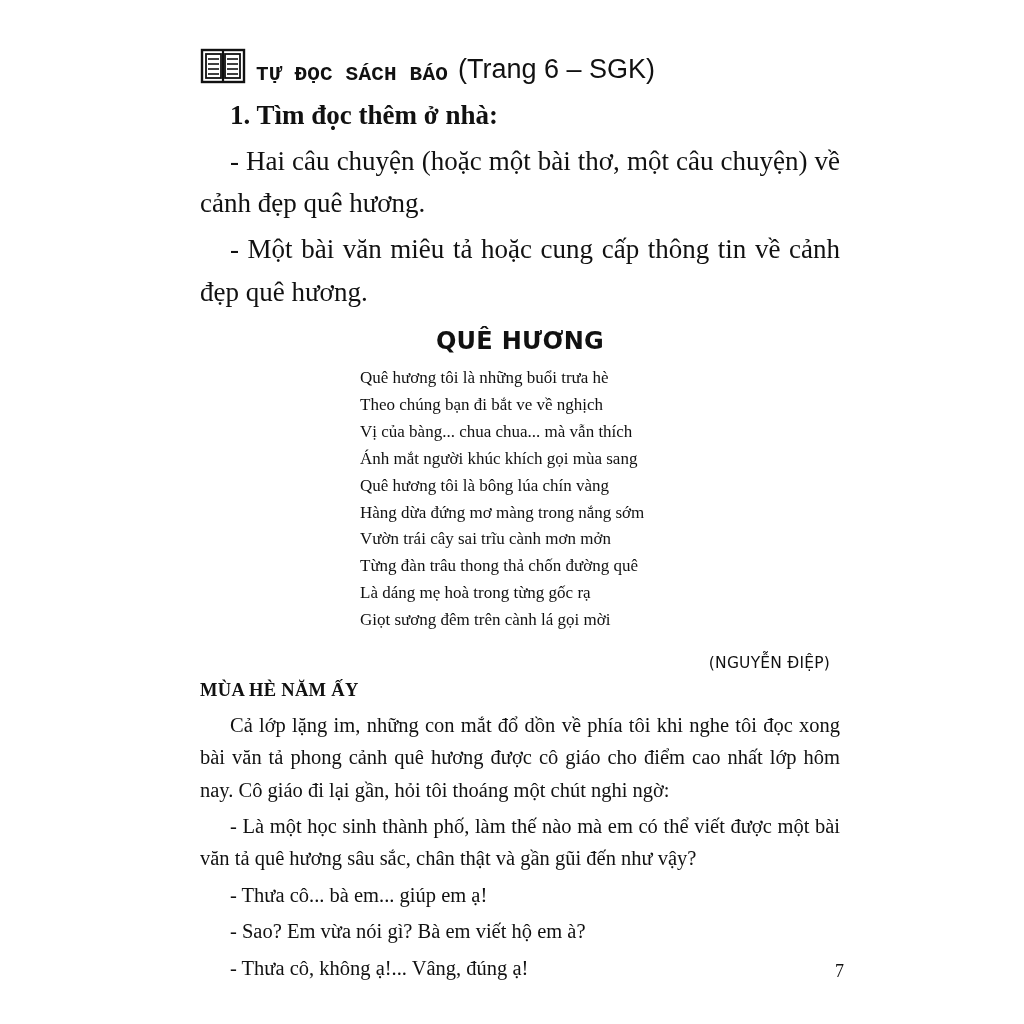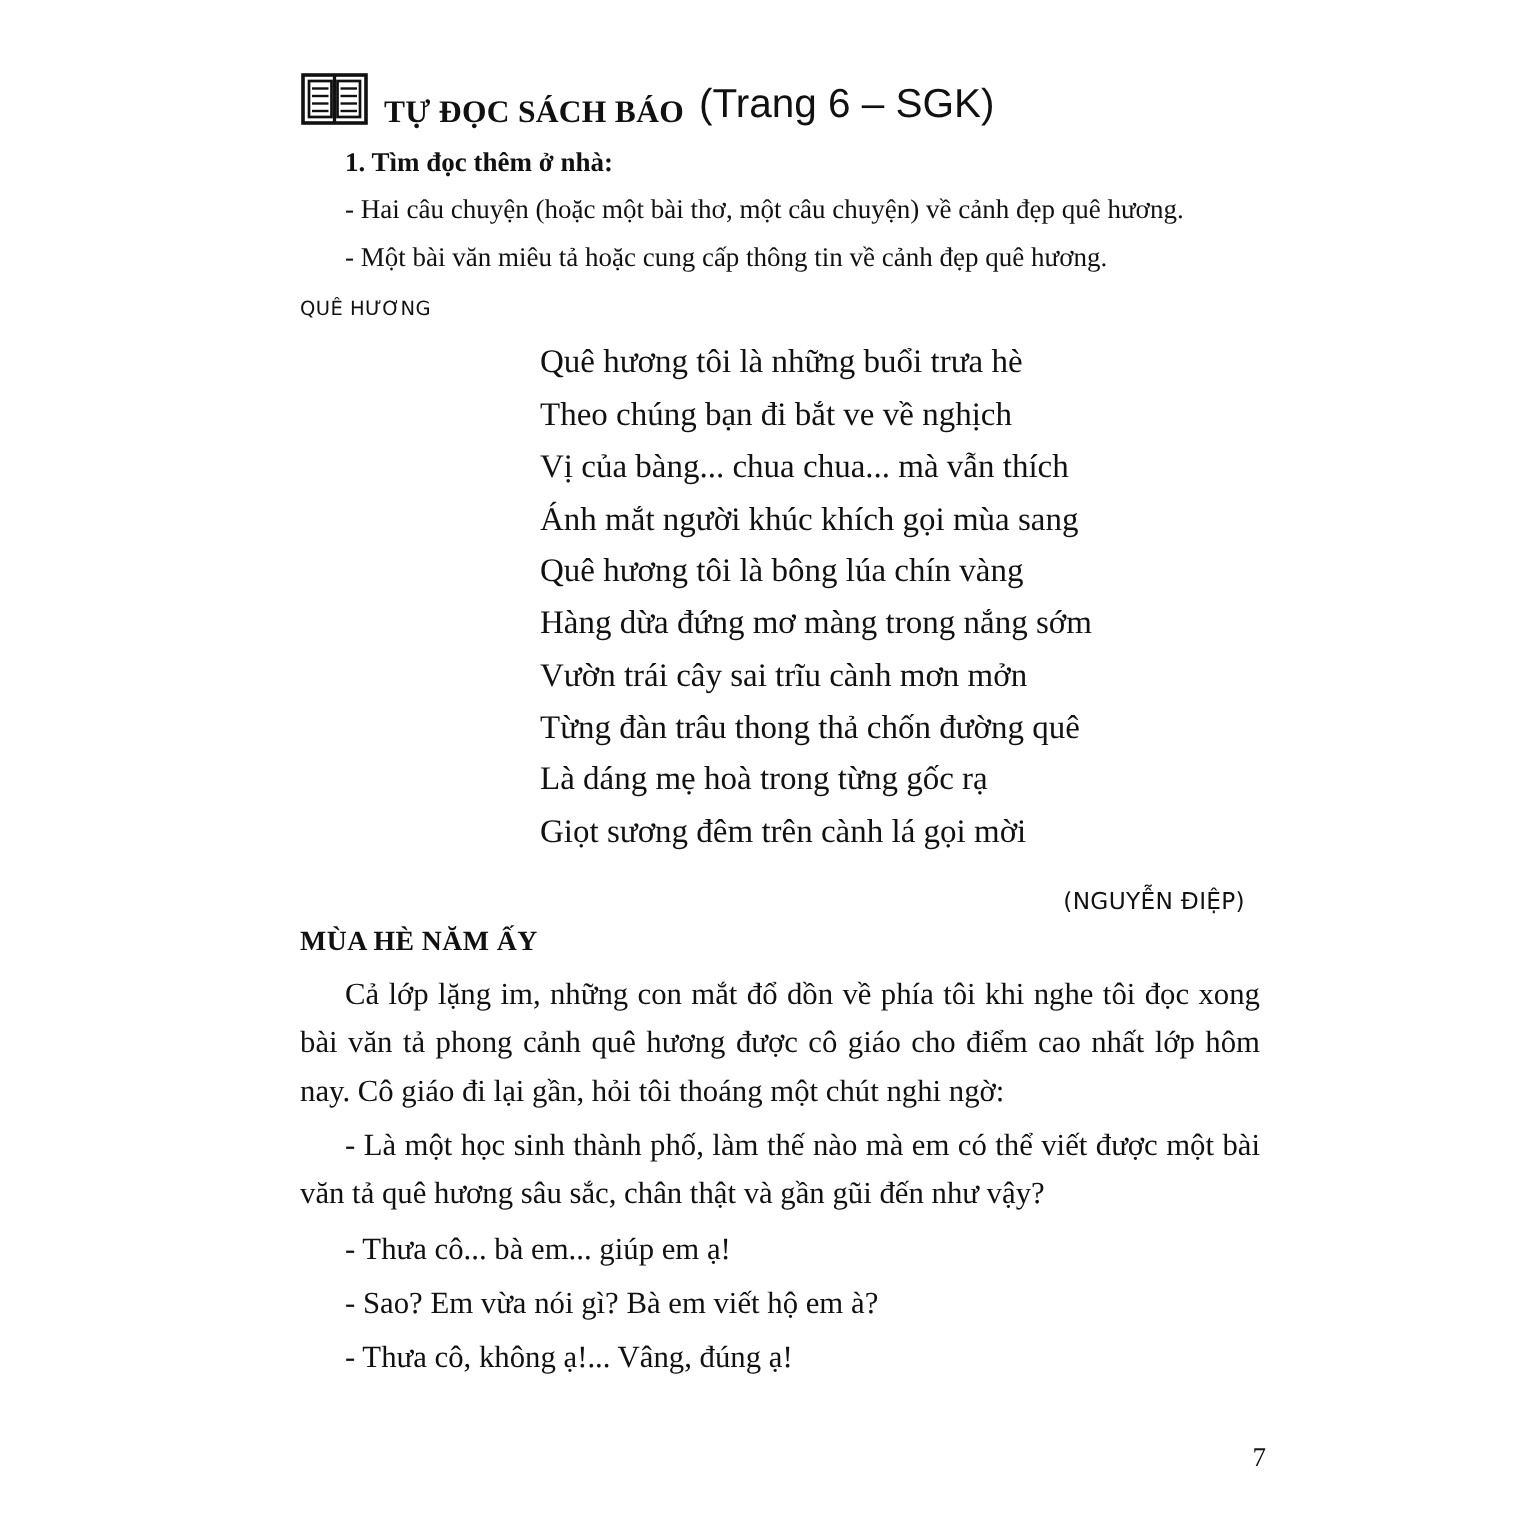--- a/index.html
+++ b/index.html
@@ -37,67 +37,68 @@
     gap: 10px;
     margin-bottom: 8px;
   }
   .book-icon {
     width: 46px;
     height: 40px;
     flex: 0 0 auto;
     display: block;
   }
   .header-title {
-    font-family: Liberation Serif, serif;
+    font-family: Liberation Mono, monospace;
     font-weight: bold;
     font-size: 21px;
     letter-spacing: 0.2px;
     line-height: 1.1;
     white-space: nowrap;
   }
   .header-sub {
     font-family: Liberation Sans, sans-serif;
     font-weight: normal;
     font-size: 27px;
     white-space: nowrap;
     padding-bottom: 1px;
   }
 
   
   .intro {
-    font-size: 18px;
+    font-size: 27px;
     line-height: 1.58;
   }
   .intro p {
     margin: 0 0 3px 0;
     text-align: justify;
     text-justify: inter-word;
   }
   .indent {
     text-indent: 30px;
   }
   .bold {
     font-weight: bold;
   }
 
   
   .poem-title {
     font-family: "DejaVu Sans", sans-serif;
-    font-weight: normal;
-    font-size: 13px;
+    font-weight: bold;
+    font-size: 24px;
+    text-align: center;
     margin: 14px 0 10px 0;
     letter-spacing: 0.3px;
   }
   .poem {
     margin: 0 0 0 0;
     padding: 0;
     list-style: none;
   }
   .poem li {
-    font-size: 22px;
+    font-size: 17px;
     line-height: 1.58;
     padding-left: 160px;
   }
   .poem-author {
     font-family: "DejaVu Sans", sans-serif;
     font-size: 15.5px;
     text-align: right;
     margin: 20px 10px 0 0;
     letter-spacing: 0.2px;
   }

